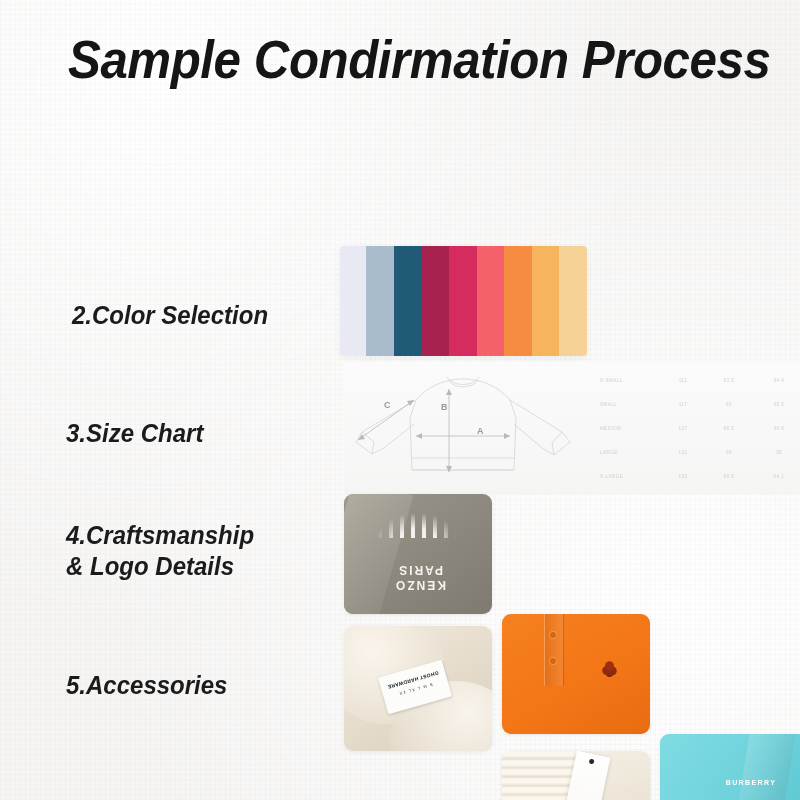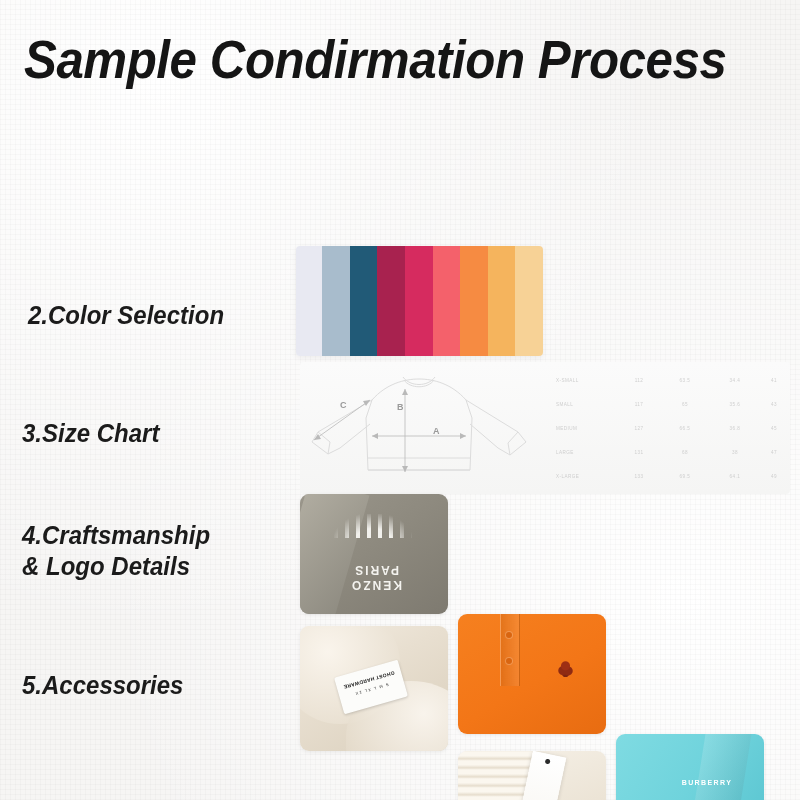--- a/index.html
+++ b/index.html
@@ -15,21 +15,21 @@
     position:absolute;inset:0;
     background-color:#f6f5f4;
     background-image:
       linear-gradient(0deg, rgba(0,0,0,0.018) 1px, transparent 1px),
       linear-gradient(90deg, rgba(0,0,0,0.018) 1px, transparent 1px),
       radial-gradient(ellipse at 20% 10%, #ffffff 0%, rgba(255,255,255,0) 55%),
       radial-gradient(ellipse at 85% 75%, #ffffff 0%, rgba(255,255,255,0) 60%);
     background-size:5px 5px,5px 5px,100% 100%,100% 100%;
     z-index:0;
   }
-  #page{position:absolute;inset:0;z-index:1;}
+  #page{position:absolute;inset:0;z-index:1;margin-left:44px;}
 
   
   #title{
     position:absolute;left:24px;top:30px;width:760px;
     font-weight:bold;font-style:italic;
     font-size:53px;line-height:60px;
     letter-spacing:-0.5px;
     color:#151515;
     transform:scaleX(0.93);transform-origin:left top;
     white-space:nowrap;

